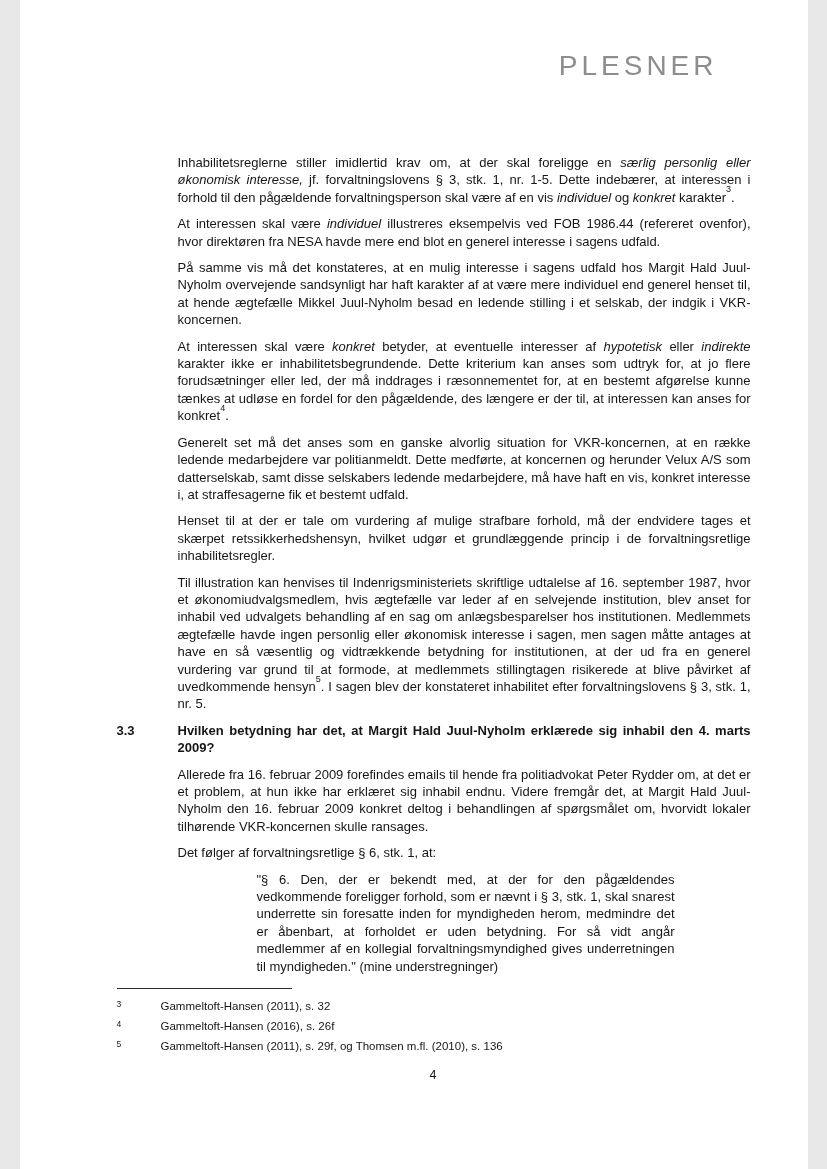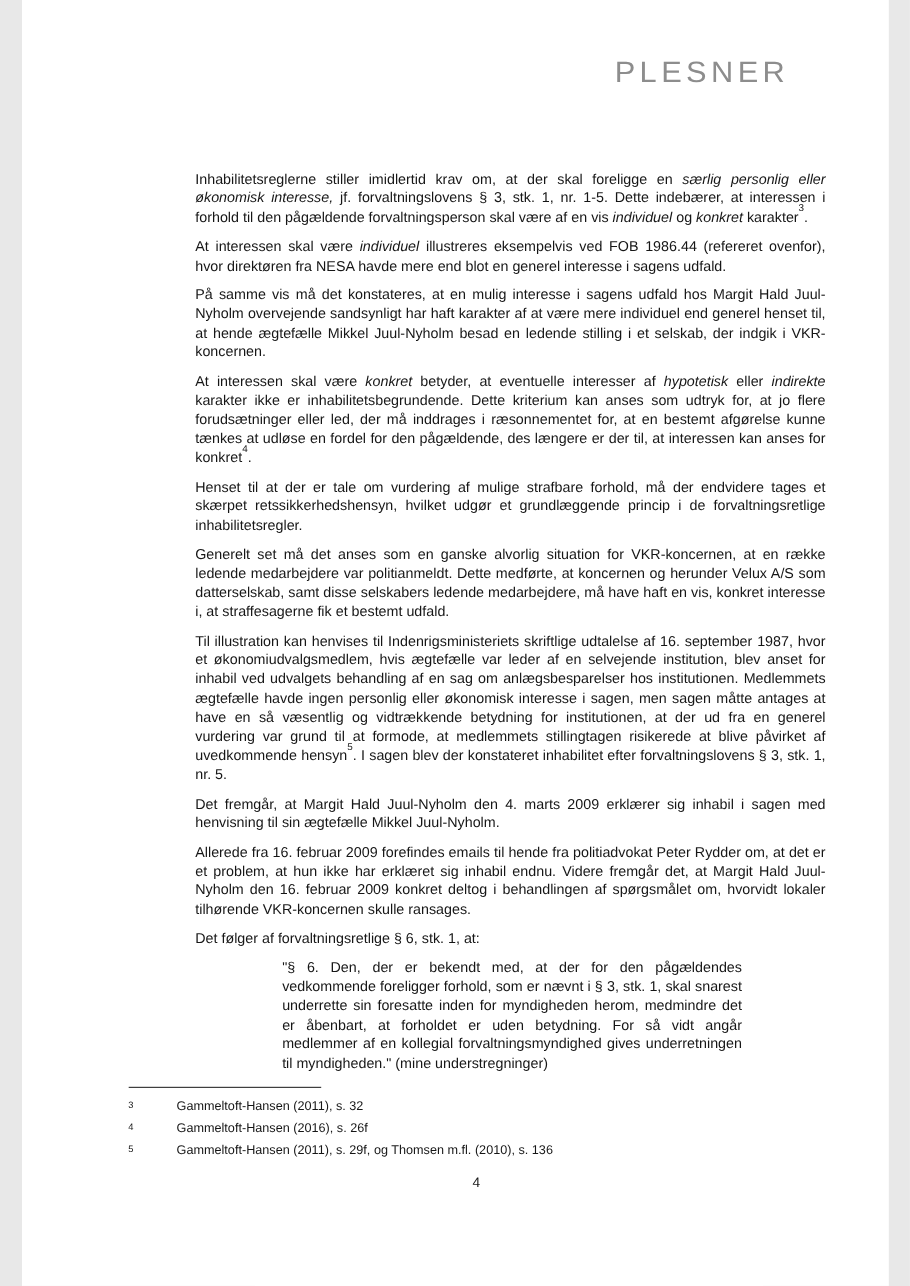--- a/index.html
+++ b/index.html
@@ -97,28 +97,31 @@
   <div class="content">
 
     <p class="para"><span>Inhabilitetsreglerne stiller imidlertid krav om, at der skal foreligge en </span><em>særlig personlig eller økonomisk interesse,</em><span> jf. forvaltningslovens § 3, stk. 1, nr. 1-5. Dette indebærer, at interessen i forhold til den pågældende forvaltningsperson skal være af en vis </span><em>individuel</em><span> og </span><em>konkret</em><span> karakter</span><sup class="ref">3</sup><span>.</span></p>
 
     <p class="para"><span>At interessen skal være </span><em>individuel</em><span> illustreres eksempelvis ved FOB 1986.44 (refereret ovenfor), hvor direktøren fra NESA havde mere end blot en generel interesse i sagens udfald.</span></p>
 
     <p class="para"><span>På samme vis må det konstateres, at en mulig interesse i sagens udfald hos Margit Hald Juul-Nyholm overvejende sandsynligt har haft karakter af at være mere individuel end generel henset til, at hende ægtefælle Mikkel Juul-Nyholm besad en ledende stilling i et selskab, der indgik i VKR-koncernen.</span></p>
 
     <p class="para"><span>At interessen skal være </span><em>konkret</em><span> betyder, at eventuelle interesser af </span><em>hypotetisk</em><span> eller </span><em>indirekte</em><span> karakter ikke er inhabilitetsbegrundende. Dette kriterium kan anses som udtryk for, at jo flere forudsætninger eller led, der må inddrages i ræsonnementet for, at en bestemt afgørelse kunne tænkes at udløse en fordel for den pågældende, des længere er der til, at interessen kan anses for konkret</span><sup class="ref">4</sup><span>.</span></p>
 
+    <p class="para"><span>Generelt set må det anses som en ganske alvorlig situation for VKR-koncernen, at en række ledende medarbejdere var politianmeldt. Dette medførte, at koncernen og herunder Velux A/S som datterselskab, samt disse selskabers ledende medarbejdere, må have haft en vis, konkret interesse i, at straffesagerne fik et bestemt udfald.</span></p>
+
     <p class="para"><span>Henset til at der er tale om vurdering af mulige strafbare forhold, må der endvidere tages et skærpet retssikkerhedshensyn, hvilket udgør et grundlæggende princip i de forvaltningsretlige inhabilitetsregler.</span></p>
-
-    <p class="para"><span>Generelt set må det anses som en ganske alvorlig situation for VKR-koncernen, at en række ledende medarbejdere var politianmeldt. Dette medførte, at koncernen og herunder Velux A/S som datterselskab, samt disse selskabers ledende medarbejdere, må have haft en vis, konkret interesse i, at straffesagerne fik et bestemt udfald.</span></p>
 
     <p class="para"><span>Til illustration kan henvises til Indenrigsministeriets skriftlige udtalelse af 16. september 1987, hvor et økonomiudvalgsmedlem, hvis ægtefælle var leder af en selvejende institution, blev anset for inhabil ved udvalgets behandling af en sag om anlægsbesparelser hos institutionen. Medlemmets ægtefælle havde ingen personlig eller økonomisk interesse i sagen, men sagen måtte antages at have en så væsentlig og vidtrækkende betydning for institutionen, at der ud fra en generel vurdering var grund til at formode, at medlemmets stillingtagen risikerede at blive påvirket af uvedkommende hensyn</span><sup class="ref">5</sup><span>. I sagen blev der konstateret inhabilitet efter forvaltningslovens § 3, stk. 1, nr. 5.</span></p>
 
+    <div class="heading">
+      <span class="h-num">3.3</span>
+      <span class="h-text">Hvilken betydning har det, at Margit Hald Juul-Nyholm erklærede sig inhabil den 4. marts 2009?</span>
+    </div>
 
-    <p class="para"><span>Det fremgår, at Margit Hald Juul-Nyholm den 4. marts 2009 erklærer sig inhabil i sagen med henvisning til sin ægtefælle Mikkel Juul-Nyholm.</span></p>
 
     <p class="para"><span>Allerede fra 16. februar 2009 forefindes emails til hende fra politiadvokat Peter Rydder om, at det er et problem, at hun ikke har erklæret sig inhabil endnu. Videre fremgår det, at Margit Hald Juul-Nyholm den 16. februar 2009 konkret deltog i behandlingen af spørgsmålet om, hvorvidt lokaler tilhørende VKR-koncernen skulle ransages.</span></p>
 
     <p class="para"><span>Det følger af forvaltningsretlige § 6, stk. 1, at:</span></p>
 
     <p class="quote"><span>"§ 6. Den, der er bekendt med, at der for den pågældendes vedkommende foreligger forhold, som er nævnt i § 3, stk. 1, skal snarest underrette sin foresatte inden for myndigheden herom, medmindre det er åbenbart, at forholdet er uden betydning. For så vidt angår medlemmer af en kollegial forvaltningsmyndighed gives underretningen til myndigheden." (mine understregninger)</span></p>
 
   </div>
 
   <div class="footnotes">

